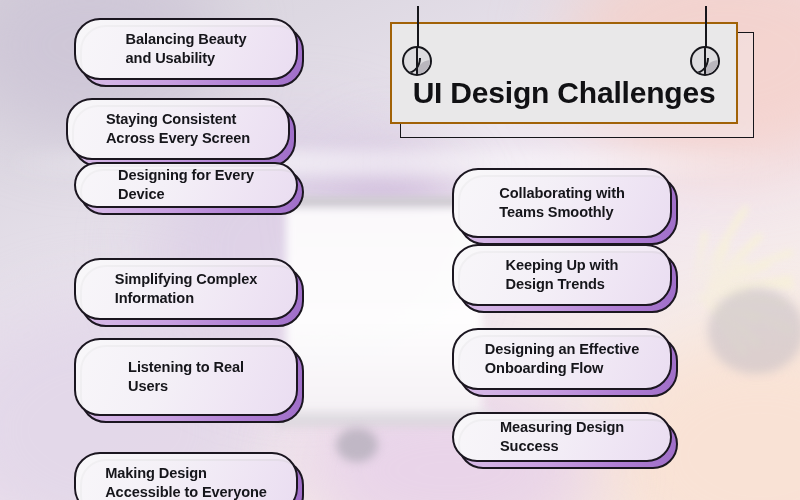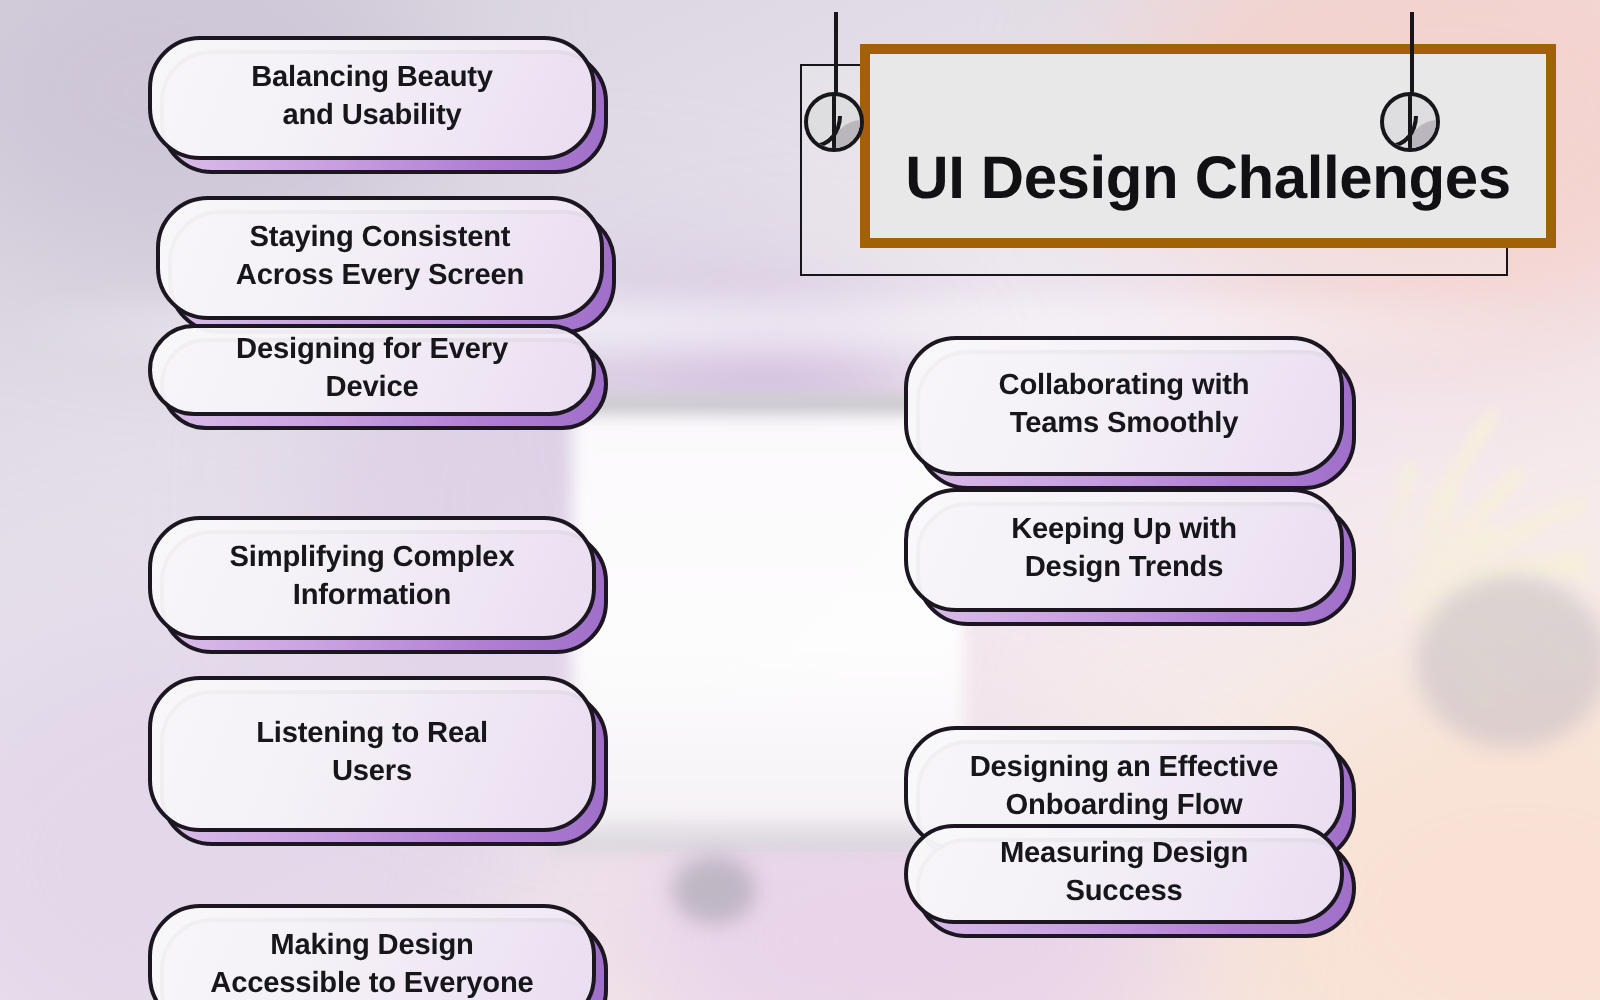--- a/index.html
+++ b/index.html
@@ -142,27 +142,26 @@
     position: absolute;
     left: 10px; top: 10px;
     width: 352px; height: 104px;
     border: 1.6px solid #15151a;
     background: rgba(240,239,240,0.35);
   }
   .title-panel {
     position: absolute;
     left: 0; top: 0;
     width: 348px; height: 102px;
-    border: 5px solid #a16207;
+    border: 2px solid #a16207;
     background: #e9e8e9;
     display: flex;
     align-items: flex-end;
     justify-content: center;
     box-sizing: border-box;
-    margin-left: 40px;
   }
   .title-text {
     font-size: 30px;
     font-weight: bold;
     color: #111114;
     letter-spacing: -0.2px;
     line-height: 1;
     padding-bottom: 14px;
     white-space: nowrap;
   }
@@ -240,21 +239,20 @@
     border-radius: 26px;
     border: 2.3px solid #1b1620;
     background: linear-gradient(118deg,
         rgba(249,248,250,0.97) 0%,
         rgba(246,244,248,0.95) 42%,
         rgba(243,236,246,0.94) 72%,
         rgba(239,229,244,0.93) 100%);
     display: flex;
     align-items: center;
     justify-content: center;
-    text-align: center;
     padding: 4px 14px;
     box-sizing: border-box;
   }
   .pill-text {
     font-size: 14.6px;
     font-weight: bold;
     color: #16161b;
     line-height: 1.28;
     letter-spacing: -0.1px;
   }
@@ -322,21 +320,21 @@
     </div>
   </div>
 
   <div id="pill-host">
       <div class="pill" style="left: 74px; top: 18px; width: 224px; height: 62px;">
         <div class="pill-under"></div>
         <div class="pill-face">
           <div class="pill-text">Balancing Beauty<br>and Usability</div>
         </div>
       </div>
-      <div class="pill" style="left: 78px; top: 98px; width: 224px; height: 62px;">
+      <div class="pill" style="left: 66px; top: 98px; width: 224px; height: 62px;">
         <div class="pill-under"></div>
         <div class="pill-face">
           <div class="pill-text">Staying Consistent<br>Across Every Screen</div>
         </div>
       </div>
       <div class="pill" style="left: 74px; top: 162px; width: 224px; height: 46px;">
         <div class="pill-under"></div>
         <div class="pill-face">
           <div class="pill-text">Designing for Every<br>Device</div>
         </div>
@@ -364,21 +362,21 @@
         <div class="pill-face">
           <div class="pill-text">Collaborating with<br>Teams Smoothly</div>
         </div>
       </div>
       <div class="pill" style="left: 452px; top: 244px; width: 220px; height: 62px;">
         <div class="pill-under"></div>
         <div class="pill-face">
           <div class="pill-text">Keeping Up with<br>Design Trends</div>
         </div>
       </div>
-      <div class="pill" style="left: 452px; top: 328px; width: 220px; height: 62px; margin-top: 35px;">
+      <div class="pill" style="left: 452px; top: 328px; width: 220px; height: 62px;">
         <div class="pill-under"></div>
         <div class="pill-face">
           <div class="pill-text">Designing an Effective<br>Onboarding Flow</div>
         </div>
       </div>
       <div class="pill" style="left: 452px; top: 412px; width: 220px; height: 50px;">
         <div class="pill-under"></div>
         <div class="pill-face">
           <div class="pill-text">Measuring Design<br>Success</div>
         </div>

